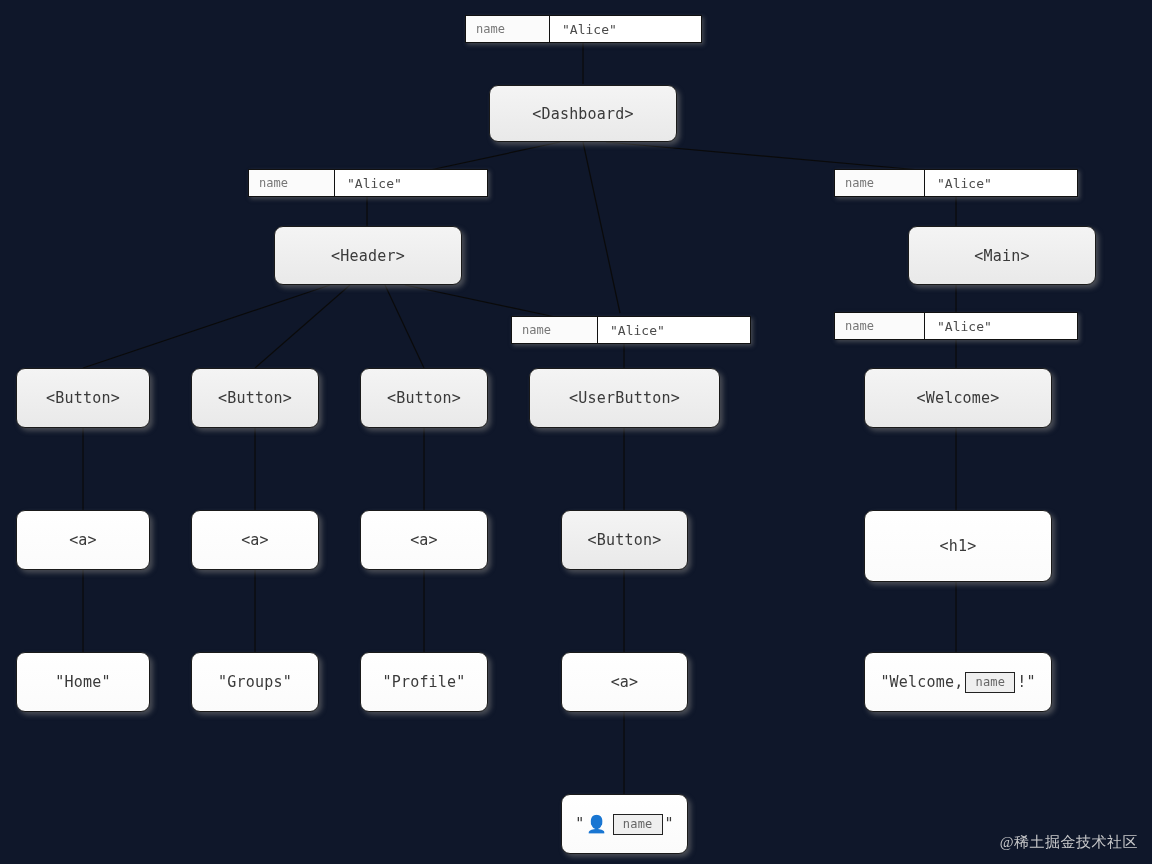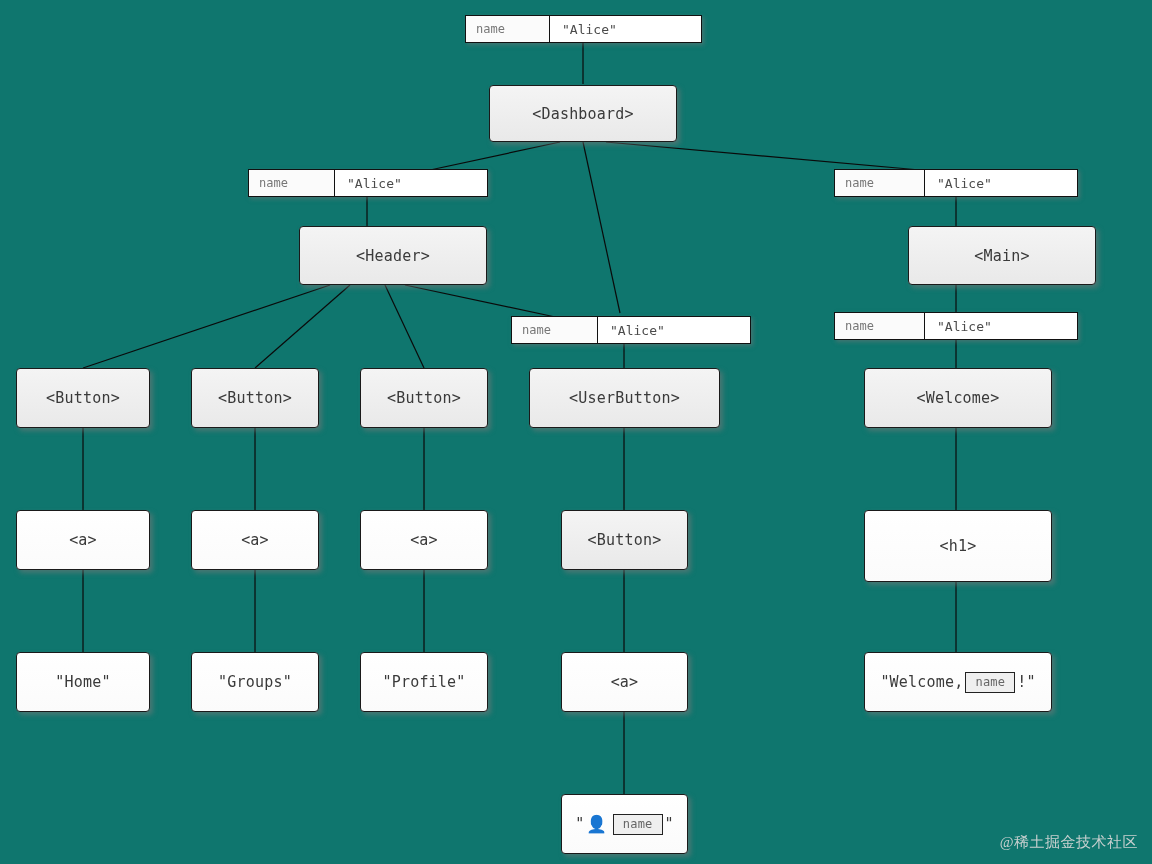--- a/index.html
+++ b/index.html
@@ -4,31 +4,31 @@
 <style>
   html, body {
     margin: 0;
     padding: 0;
     background: #000000;
   }
   #stage {
     position: relative;
     width: 1152px;
     height: 864px;
-    background: #0f766e;
+    background: #0f172a;
     overflow: hidden;
     font-family: "DejaVu Sans Mono", "Liberation Mono", monospace;
   }
 
   
   .node {
     position: absolute;
     box-sizing: border-box;
     border: 1px solid #1a1a1a;
-    border-radius: 4px;
+    border-radius: 9px;
     display: flex;
     align-items: center;
     justify-content: center;
     font-size: 15px;
     letter-spacing: 0.2px;
     color: #3a3a3a;
     white-space: nowrap;
     box-shadow: 3px 3px 5px rgba(120,120,120,0.55);
   }
   .node.grey {
@@ -198,21 +198,21 @@
 
   <div class="props" style="left:834px; top:312px; width:244px;">
     <div class="key" style="width:90px;">name</div>
     <div class="val">"Alice"</div>
   </div>
 
   <div class="node grey" style="left:489px; top:85px; width:188px; height:57px;">
     <span>&lt;Dashboard&gt;</span>
   </div>
 
-  <div class="node grey" style="left:274px; top:226px; width:188px; height:59px;margin-left:25px;">
+  <div class="node grey" style="left:274px; top:226px; width:188px; height:59px;">
     <span>&lt;Header&gt;</span>
   </div>
 
   <div class="node grey" style="left:864px; top:226px; width:188px; height:59px;margin-left:44px;">
     <span>&lt;Main&gt;</span>
   </div>
 
   <div class="node grey" style="left:16px; top:368px; width:134px; height:60px;">
     <span>&lt;Button&gt;</span>
   </div>

